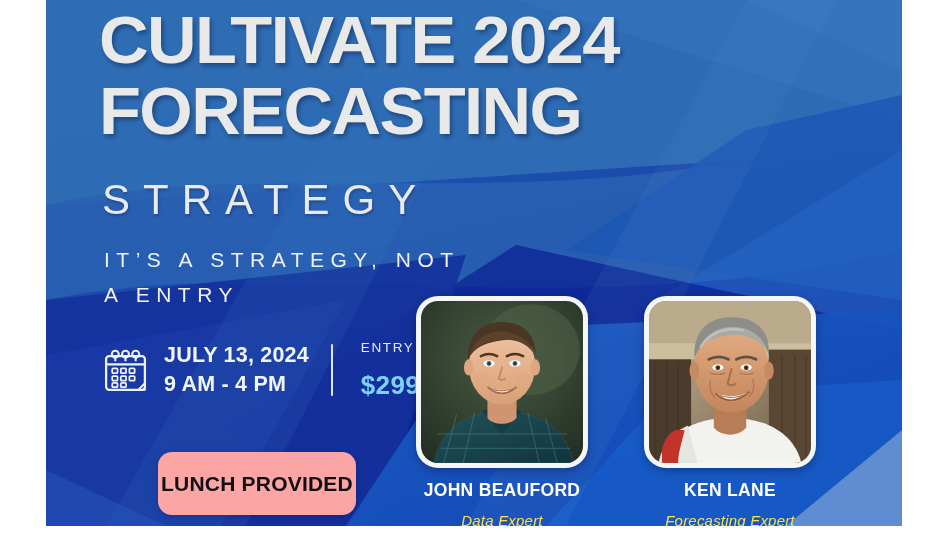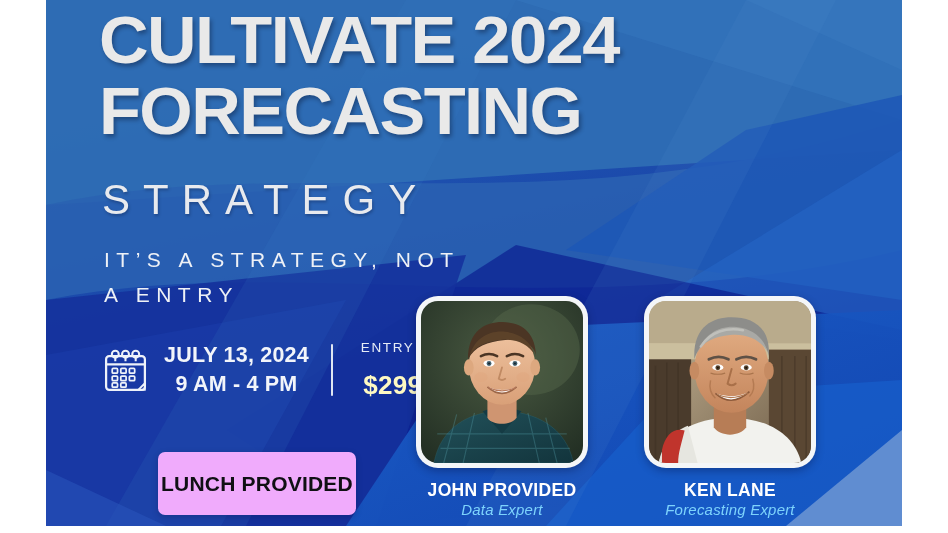--- a/index.html
+++ b/index.html
@@ -69,21 +69,20 @@
     white-space:pre-line;
   }
 
   
   .info-row {
     position:absolute;
     left:55px; top:340px;
     display:flex;
     align-items:center;
     gap:14px;
-    text-align:center;
   }
   .cal-icon { width:49px; height:49px; flex:none; display:block; }
 
   .date-block {
     color:#f2f5fa;
     font-size:21.5px;
     font-weight:700;
     line-height:1.34;
     letter-spacing:0.2px;
     white-space:nowrap;
@@ -97,34 +96,34 @@
   }
   .entry-block { line-height:1.15; }
   .entry-label {
     color:#e6ecf6;
     font-size:13.5px;
     font-weight:400;
     letter-spacing:1.6px;
     white-space:nowrap;
   }
   .entry-price {
-    color:#fef9c3;
+    color:#7dd3fc;
     font-size:26px;
     font-weight:700;
     letter-spacing:0.3px;
     margin-top:15px;
   }
 
   
   .lunch-badge {
     position:absolute;
     left:112px; top:452px;
     width:198px; height:63px;
-    background:#f0abfc;
-    border-radius:7px;
+    background:#fca5a5;
+    border-radius:14px;
     display:flex;
     align-items:center;
     justify-content:center;
     color:#101014;
     font-size:21px;
     font-weight:700;
     letter-spacing:0.2px;
     box-shadow:0 2px 6px rgba(0,0,40,0.22);
   }
 
@@ -155,22 +154,22 @@
 
   .sp-name {
     margin-top:12px;
     color:#ffffff;
     font-size:17.5px;
     font-weight:700;
     letter-spacing:0.3px;
     white-space:nowrap;
   }
   .sp-role {
-    margin-top:0;
-    color:#7dd3fc;
+    margin-top:11px;
+    color:#fde047;
     font-size:15px;
     font-style:italic;
     font-weight:400;
     letter-spacing:0.2px;
     white-space:nowrap;
   }
 </style>
 </head>
 <body>
 
@@ -323,21 +322,21 @@
 
                 <path d="M41 53 Q50 61 59 53 Q50 57 41 53 Z" fill="#ffffff"></path>
                 <path d="M41 53 Q50 61 59 53" stroke="#9c6748" stroke-width="1" fill="none"></path>
                 <path d="M41.5 53.4 Q50 57.5 58.5 53.4" stroke="#b9795a" stroke-width="0.7" fill="none"></path>
 
                 <ellipse cx="37" cy="47" rx="4" ry="3" fill="#e0a67e" opacity="0.45"></ellipse>
                 <ellipse cx="63" cy="47" rx="4" ry="3" fill="#e0a67e" opacity="0.45"></ellipse>
               </svg>
             </div>
           </div>
-          <div class="sp-name">JOHN PROVIDED</div>
+          <div class="sp-name">JOHN BEAUFORD</div>
           <div class="sp-role">Data Expert</div>
         </div>
 
         <div class="speaker">
           <div class="photo-frame">
             <div class="photo-inner">
               <svg class="photo-svg" viewBox="0 0 100 100" preserveAspectRatio="xMidYMid slice">
                 <defs>
                   <linearGradient id="bgK" x1="0" y1="0" x2="1" y2="1">
                     <stop offset="0" stop-color="#c9b99a"></stop>

